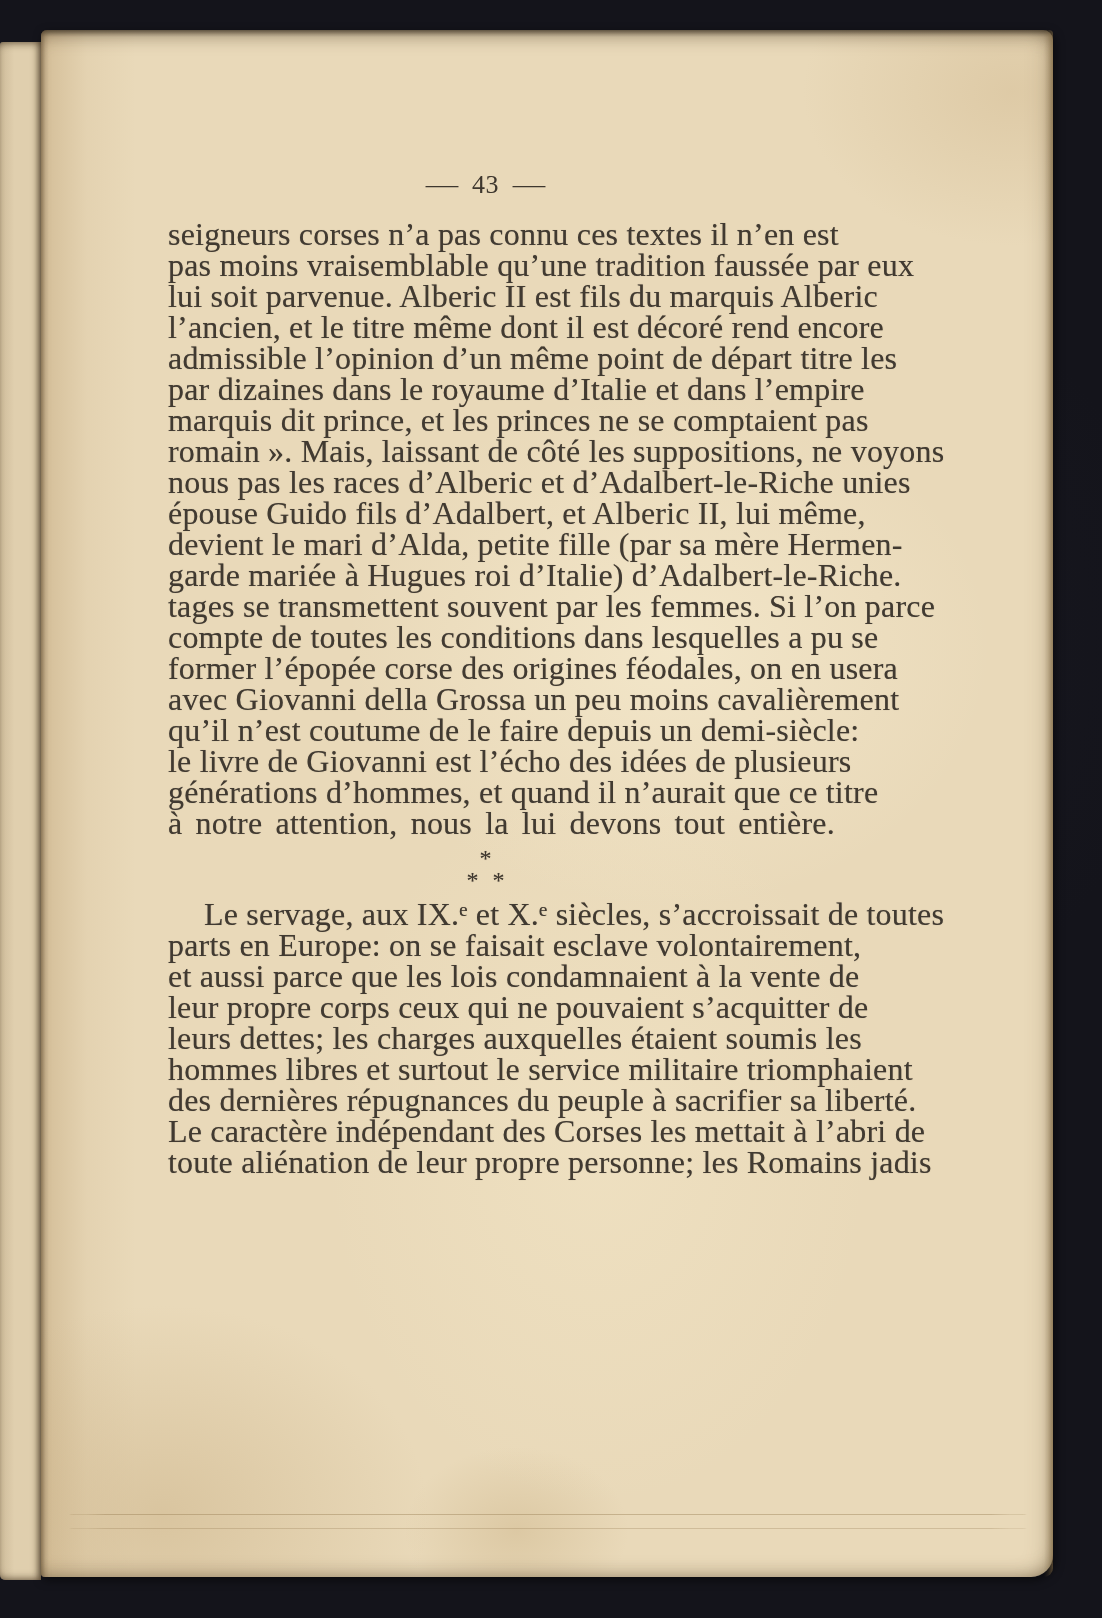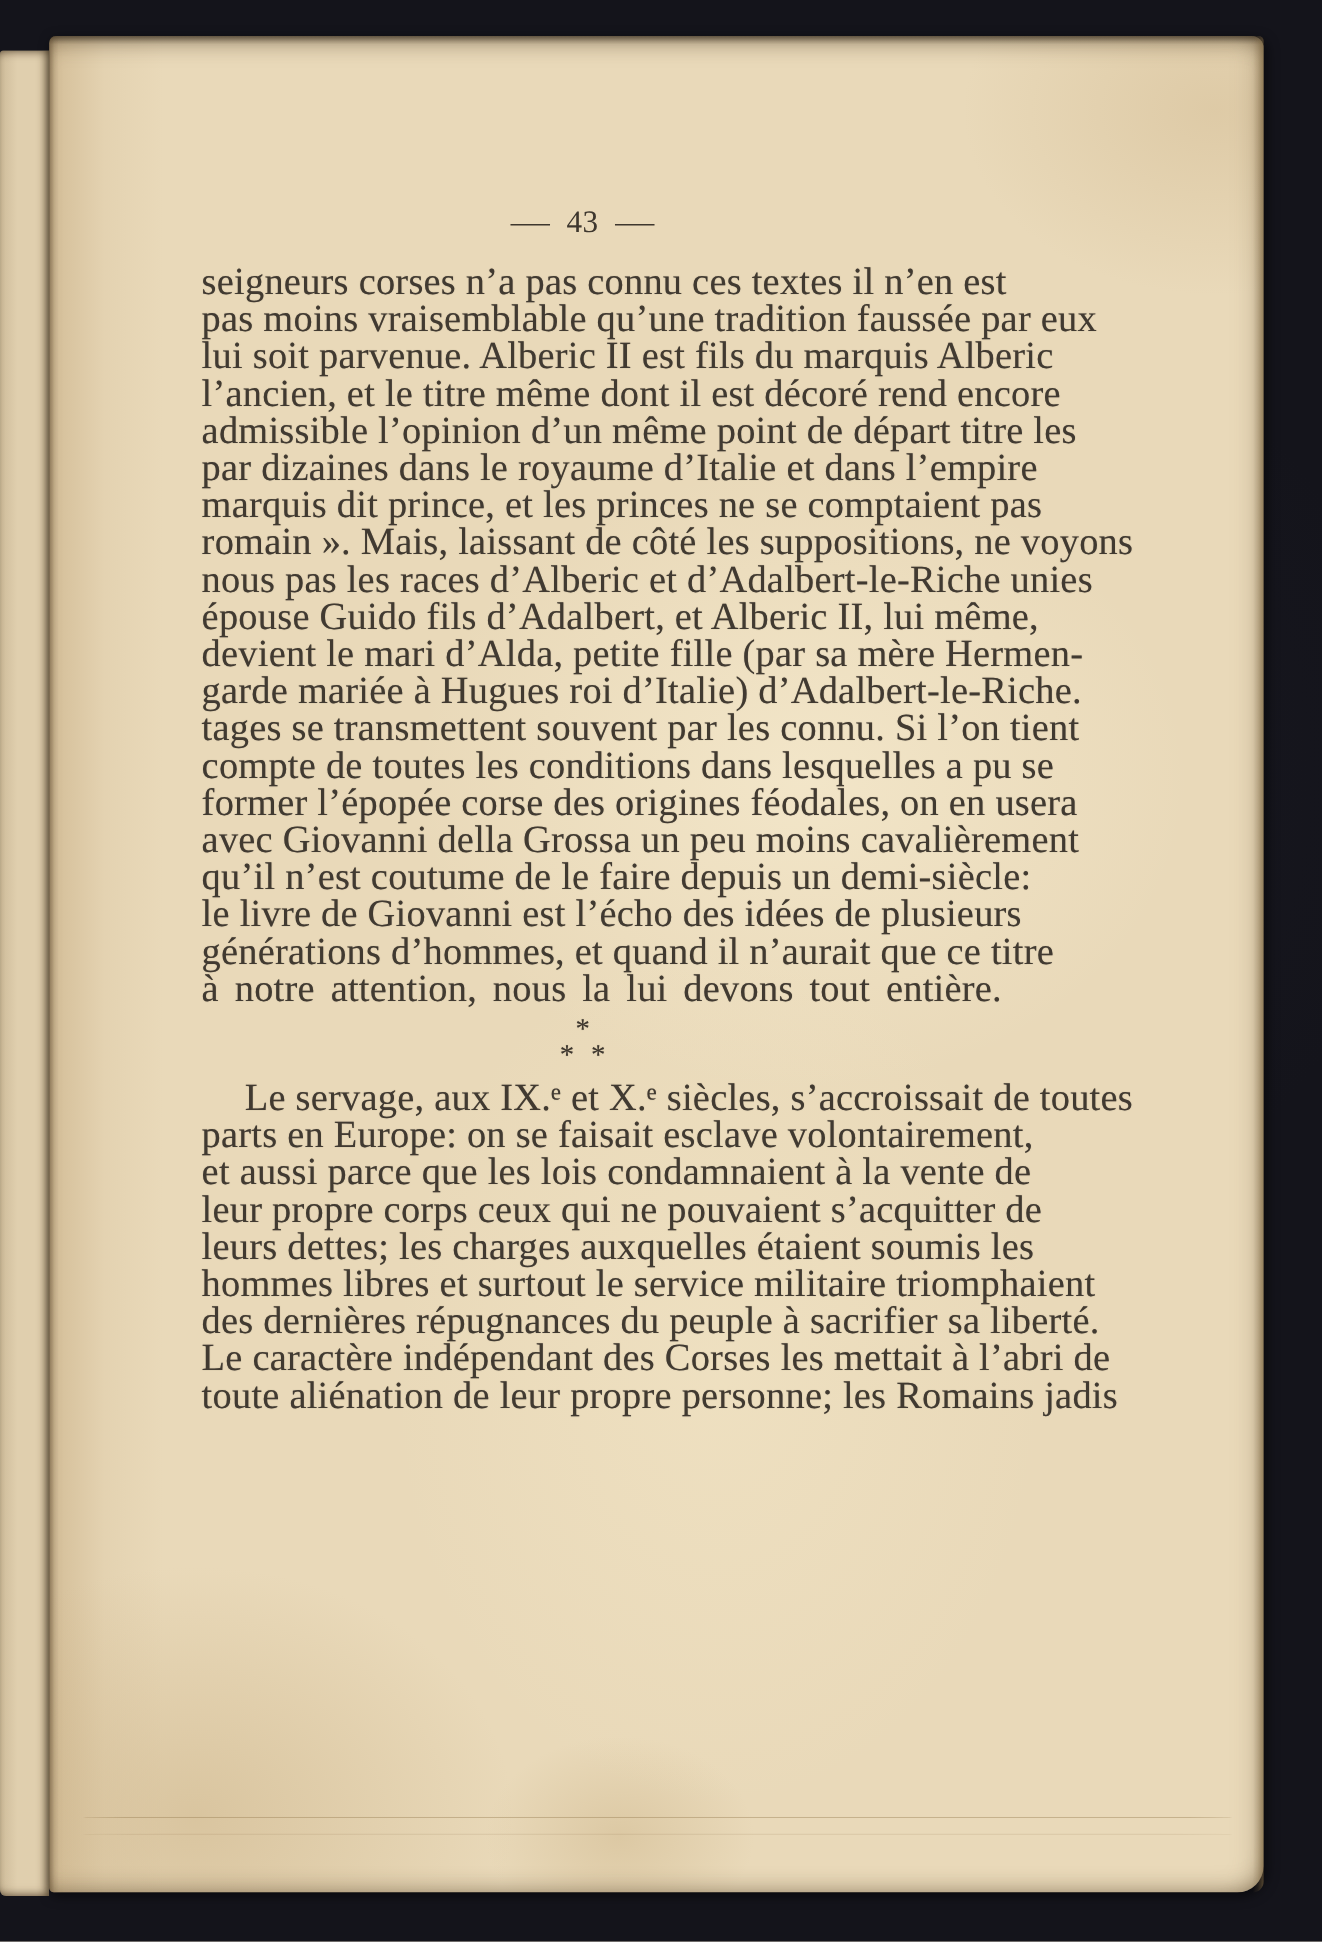--- a/index.html
+++ b/index.html
@@ -148,21 +148,21 @@
           <div class="line">lui soit parvenue. Alberic II est fils du marquis Alberic</div>
           <div class="line">l’ancien, et le titre même dont il est décoré rend encore</div>
           <div class="line">admissible l’opinion d’un même point de départ titre les</div>
           <div class="line">par dizaines dans le royaume d’Italie et dans l’empire</div>
           <div class="line">marquis dit prince, et les princes ne se comptaient pas</div>
           <div class="line">romain ». Mais, laissant de côté les suppositions, ne voyons</div>
           <div class="line">nous pas les races d’Alberic et d’Adalbert-le-Riche unies</div>
           <div class="line">épouse Guido fils d’Adalbert, et Alberic II, lui même,</div>
           <div class="line">devient le mari d’Alda, petite fille (par sa mère Hermen-</div>
           <div class="line">garde mariée à Hugues roi d’Italie) d’Adalbert-le-Riche.</div>
-          <div class="line">tages se transmettent souvent par les connu. Si l’on tient</div>
+          <div class="line">tages se transmettent souvent par les femmes. Si l’on parce</div>
           <div class="line">compte de toutes les conditions dans lesquelles a pu se</div>
           <div class="line">former l’épopée corse des origines féodales, on en usera</div>
           <div class="line">avec Giovanni della Grossa un peu moins cavalièrement</div>
           <div class="line">qu’il n’est coutume de le faire depuis un demi-siècle:</div>
           <div class="line">le livre de Giovanni est l’écho des idées de plusieurs</div>
           <div class="line">générations d’hommes, et quand il n’aurait que ce titre</div>
           <div class="line natural-end">à notre attention, nous la lui devons tout entière.</div>
         </div>
 
       <div class="asterisk-divider">

